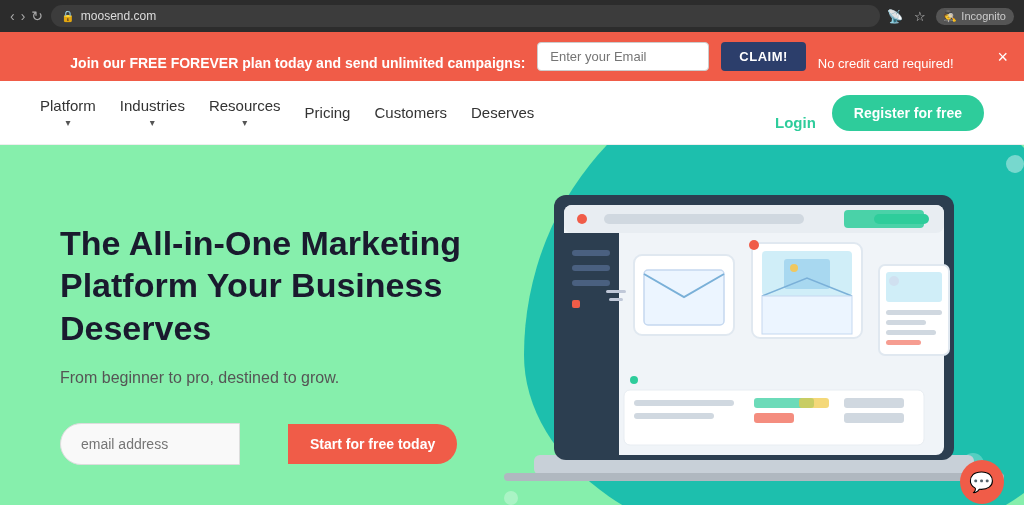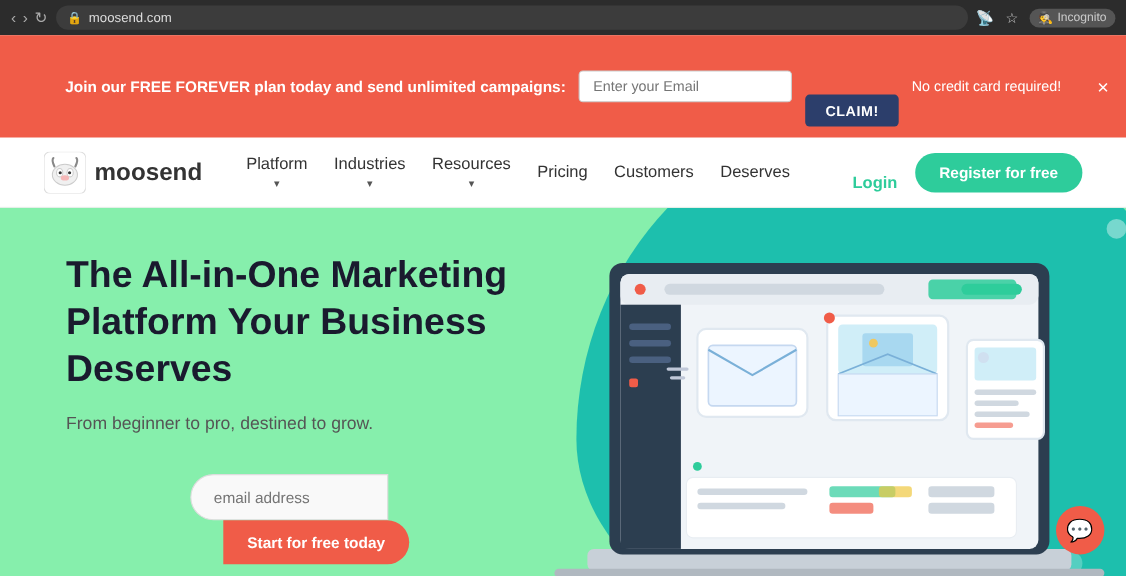--- a/index.html
+++ b/index.html
@@ -38,49 +38,48 @@
       display: flex;
       align-items: center;
       gap: 4px;
     }
 
     
     .banner {
       background: #f05c48;
       color: #fff;
       display: flex;
-      align-items: center;
+      align-items: flex-end;
       justify-content: center;
       padding: 10px 20px;
       gap: 12px;
       font-size: 14px;
       font-weight: 600;
       position: relative;
     }
     .banner-text { font-weight: 700; }
     .banner-email-input {
       border: 1px solid #ccc;
       border-radius: 4px;
       padding: 6px 12px;
       font-size: 13px;
-      width: 194px;
+      width: 172px;
       outline: none;
       color: #666;
     }
     .banner-claim-btn {
       background: #2c3e6b;
       color: #fff;
       border: none;
       padding: 7px 18px;
       border-radius: 4px;
       font-size: 13px;
       font-weight: 700;
       cursor: pointer;
       letter-spacing: 0.5px;
-      margin-top: 44px;
     }
     .banner-no-cc { font-weight: 400; color: #fff; font-size: 13px; }
     .banner-close {
       position: absolute;
       right: 16px;
       top: 50%;
       transform: translateY(-50%);
       color: #fff;
       font-size: 18px;
       cursor: pointer;
@@ -178,21 +177,20 @@
     }
     .hero-subtitle {
       font-size: 16px;
       color: #555;
       margin-bottom: 36px;
     }
     .hero-form {
       display: flex;
       align-items: center;
       gap: 0;
-      flex-direction: column;
     }
     .hero-email-input {
       border: 1px solid #ddd;
       border-radius: 25px 0 0 25px;
       padding: 12px 20px;
       font-size: 14px;
       color: #888;
       outline: none;
       width: 180px;
       background: #f9f9f9;
@@ -273,37 +271,20 @@
 
 <div class="banner">
   <span class="banner-text">Join our FREE FOREVER plan today and send unlimited campaigns:</span>
   <input class="banner-email-input" type="email" placeholder="Enter your Email" style="">
   <button class="banner-claim-btn">CLAIM!</button>
   <span class="banner-no-cc">No credit card required!</span>
   <button class="banner-close">×</button>
 </div>
 
 <nav class="navbar">
-  <a class="logo-area" href="#">
-
-    <svg class="logo-icon" viewBox="0 0 40 40" xmlns="http://www.w3.org/2000/svg">
-      <rect width="40" height="40" rx="6" fill="#fff" stroke="#ddd" stroke-width="1"></rect>
-
-      <ellipse cx="20" cy="22" rx="12" ry="10" fill="#f0f0f0" stroke="#ccc" stroke-width="1"></ellipse>
-      <ellipse cx="15" cy="20" rx="3" ry="4" fill="#fff" stroke="#ccc" stroke-width="1"></ellipse>
-      <ellipse cx="25" cy="20" rx="3" ry="4" fill="#fff" stroke="#ccc" stroke-width="1"></ellipse>
-      <circle cx="15.5" cy="20" r="1.5" fill="#333"></circle>
-      <circle cx="24.5" cy="20" r="1.5" fill="#333"></circle>
-      <ellipse cx="20" cy="25" rx="4" ry="2.5" fill="#f5b8b8"></ellipse>
-
-      <path d="M10 14 Q7 8 9 6" stroke="#888" stroke-width="2" fill="none" stroke-linecap="round"></path>
-      <path d="M30 14 Q33 8 31 6" stroke="#888" stroke-width="2" fill="none" stroke-linecap="round"></path>
-    </svg>
-    <span class="logo-text">moosend</span>
-  </a>
 
   <div class="nav-links">
     <a class="nav-item">
       <span>Platform</span>
       <span class="chevron">▾</span>
     </a>
     <a class="nav-item">
       <span>Industries</span>
       <span class="chevron">▾</span>
     </a>

